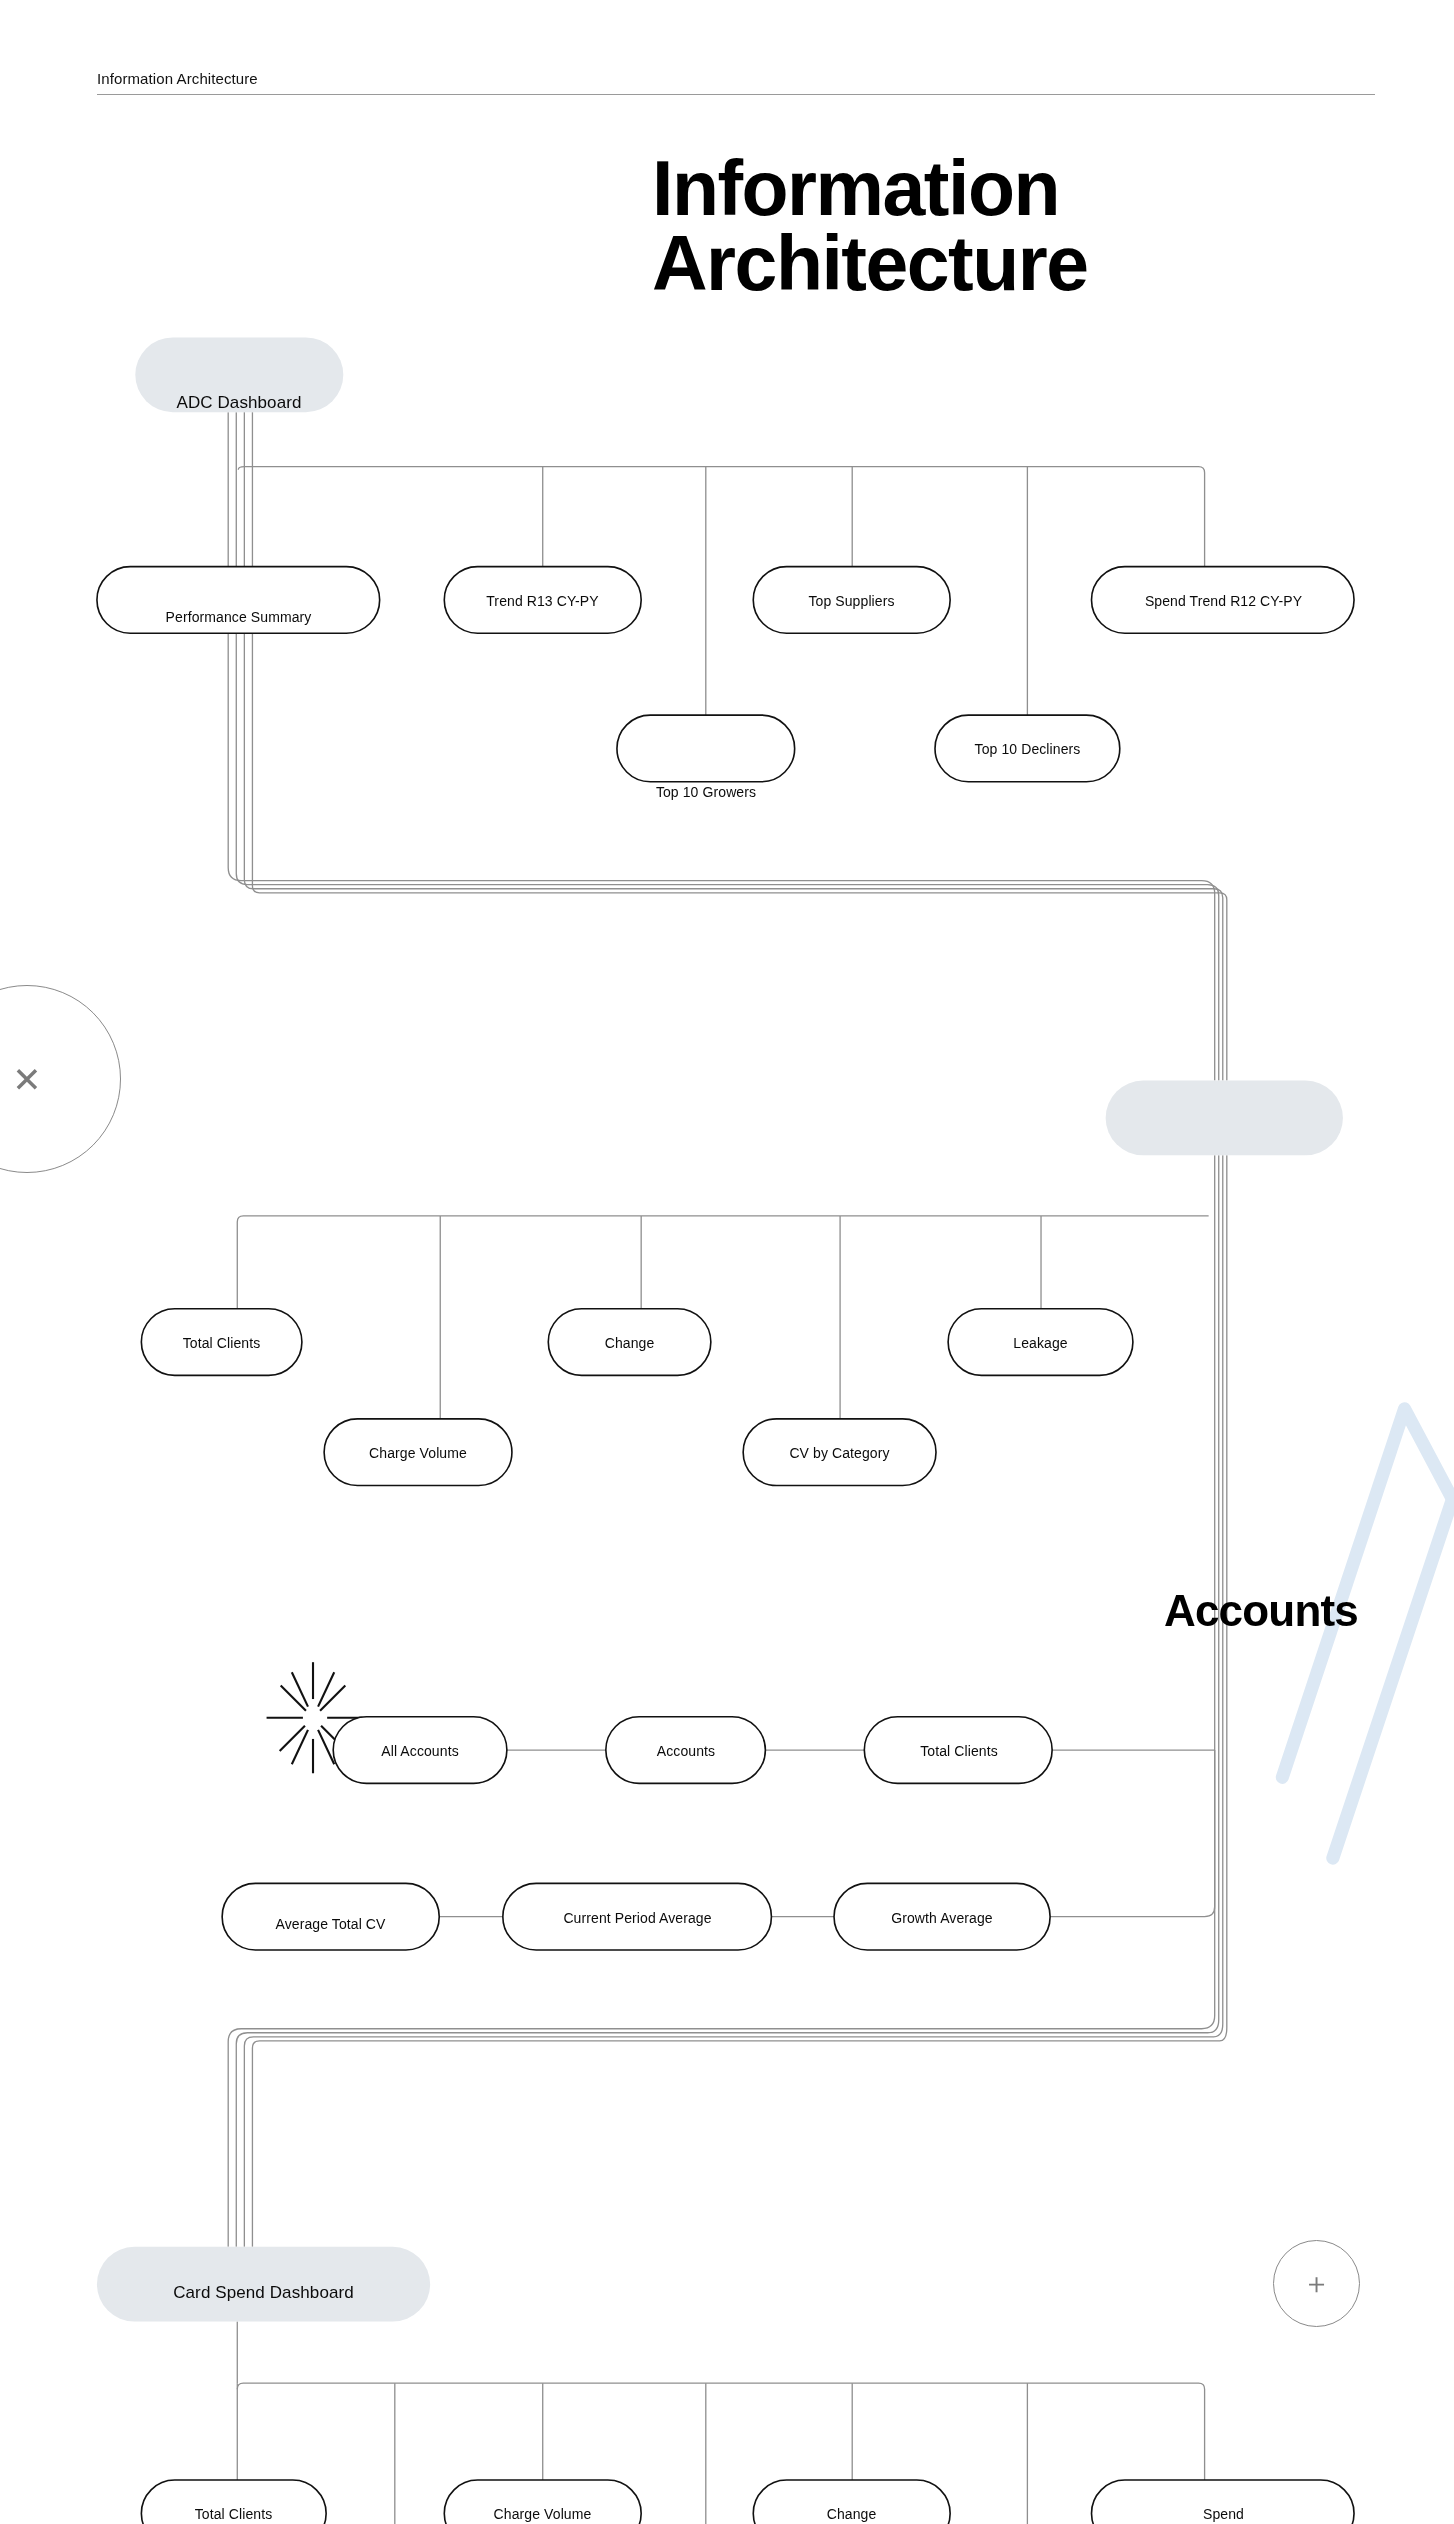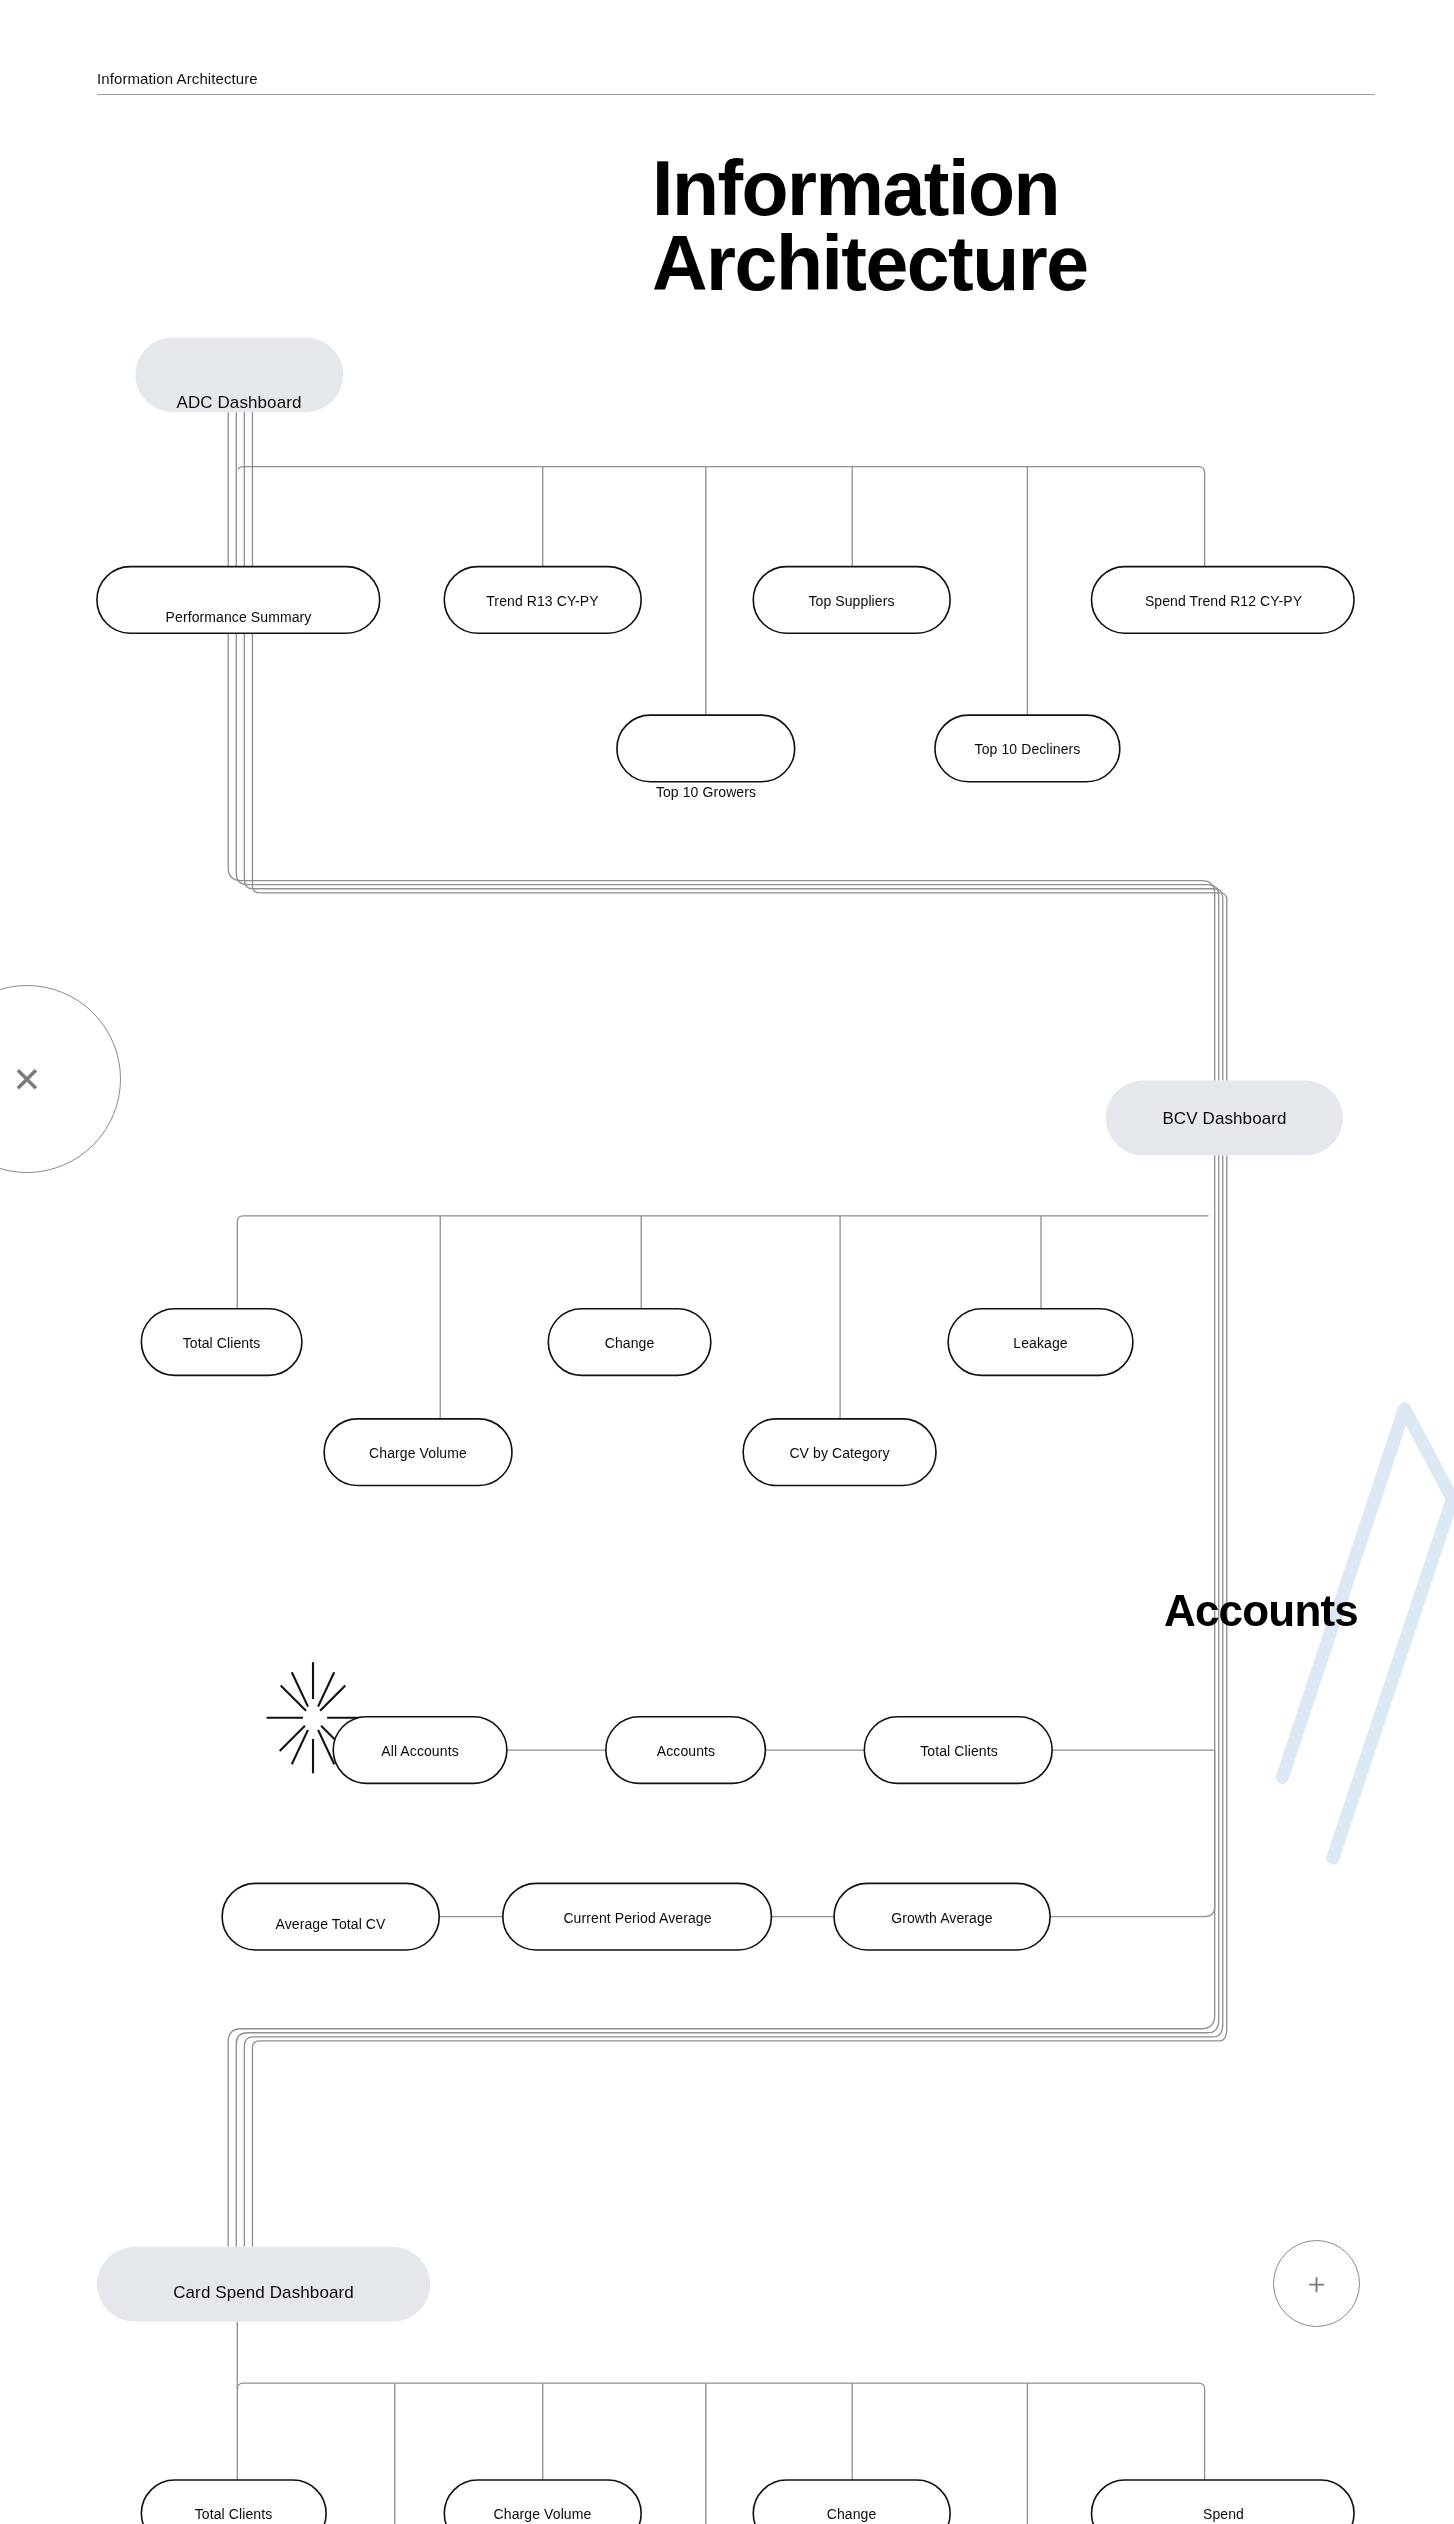--- a/index.html
+++ b/index.html
@@ -235,21 +235,20 @@
     </g>
   </svg>
 
   <div id="breadcrumb">Information Architecture</div>
   <div id="header-rule"></div>
   <div id="page-title">Information
 Architecture</div>
   <div id="accounts-title">Accounts</div>
 
   <div class="node-label pill-label" style="left:135px;top:337px;width:208px;height:75px;margin-top:28px;">ADC Dashboard</div>
-  <div class="node-label pill-label" style="left:1106px;top:1081px;width:237px;height:75px;">BCV Dashboard</div>
   <div class="node-label pill-label" style="left:97px;top:2247px;width:333px;height:91px;">Card Spend Dashboard</div>
 
   <div class="node-label" style="left:97px;top:567px;width:283px;height:67px;margin-top:16px;">Performance Summary</div>
   <div class="node-label" style="left:444px;top:567px;width:197px;height:67px;">Trend R13 CY-PY</div>
   <div class="node-label" style="left:753px;top:567px;width:197px;height:67px;">Top Suppliers</div>
   <div class="node-label" style="left:1092px;top:567px;width:263px;height:67px;">Spend Trend R12 CY-PY</div>
   <div class="node-label" style="left:617px;top:715px;width:178px;height:67px;margin-top:43px;">Top 10 Growers</div>
   <div class="node-label" style="left:935px;top:715px;width:185px;height:67px;">Top 10 Decliners</div>
 
   <div class="node-label" style="left:141px;top:1309px;width:161px;height:67px;">Total Clients</div>

